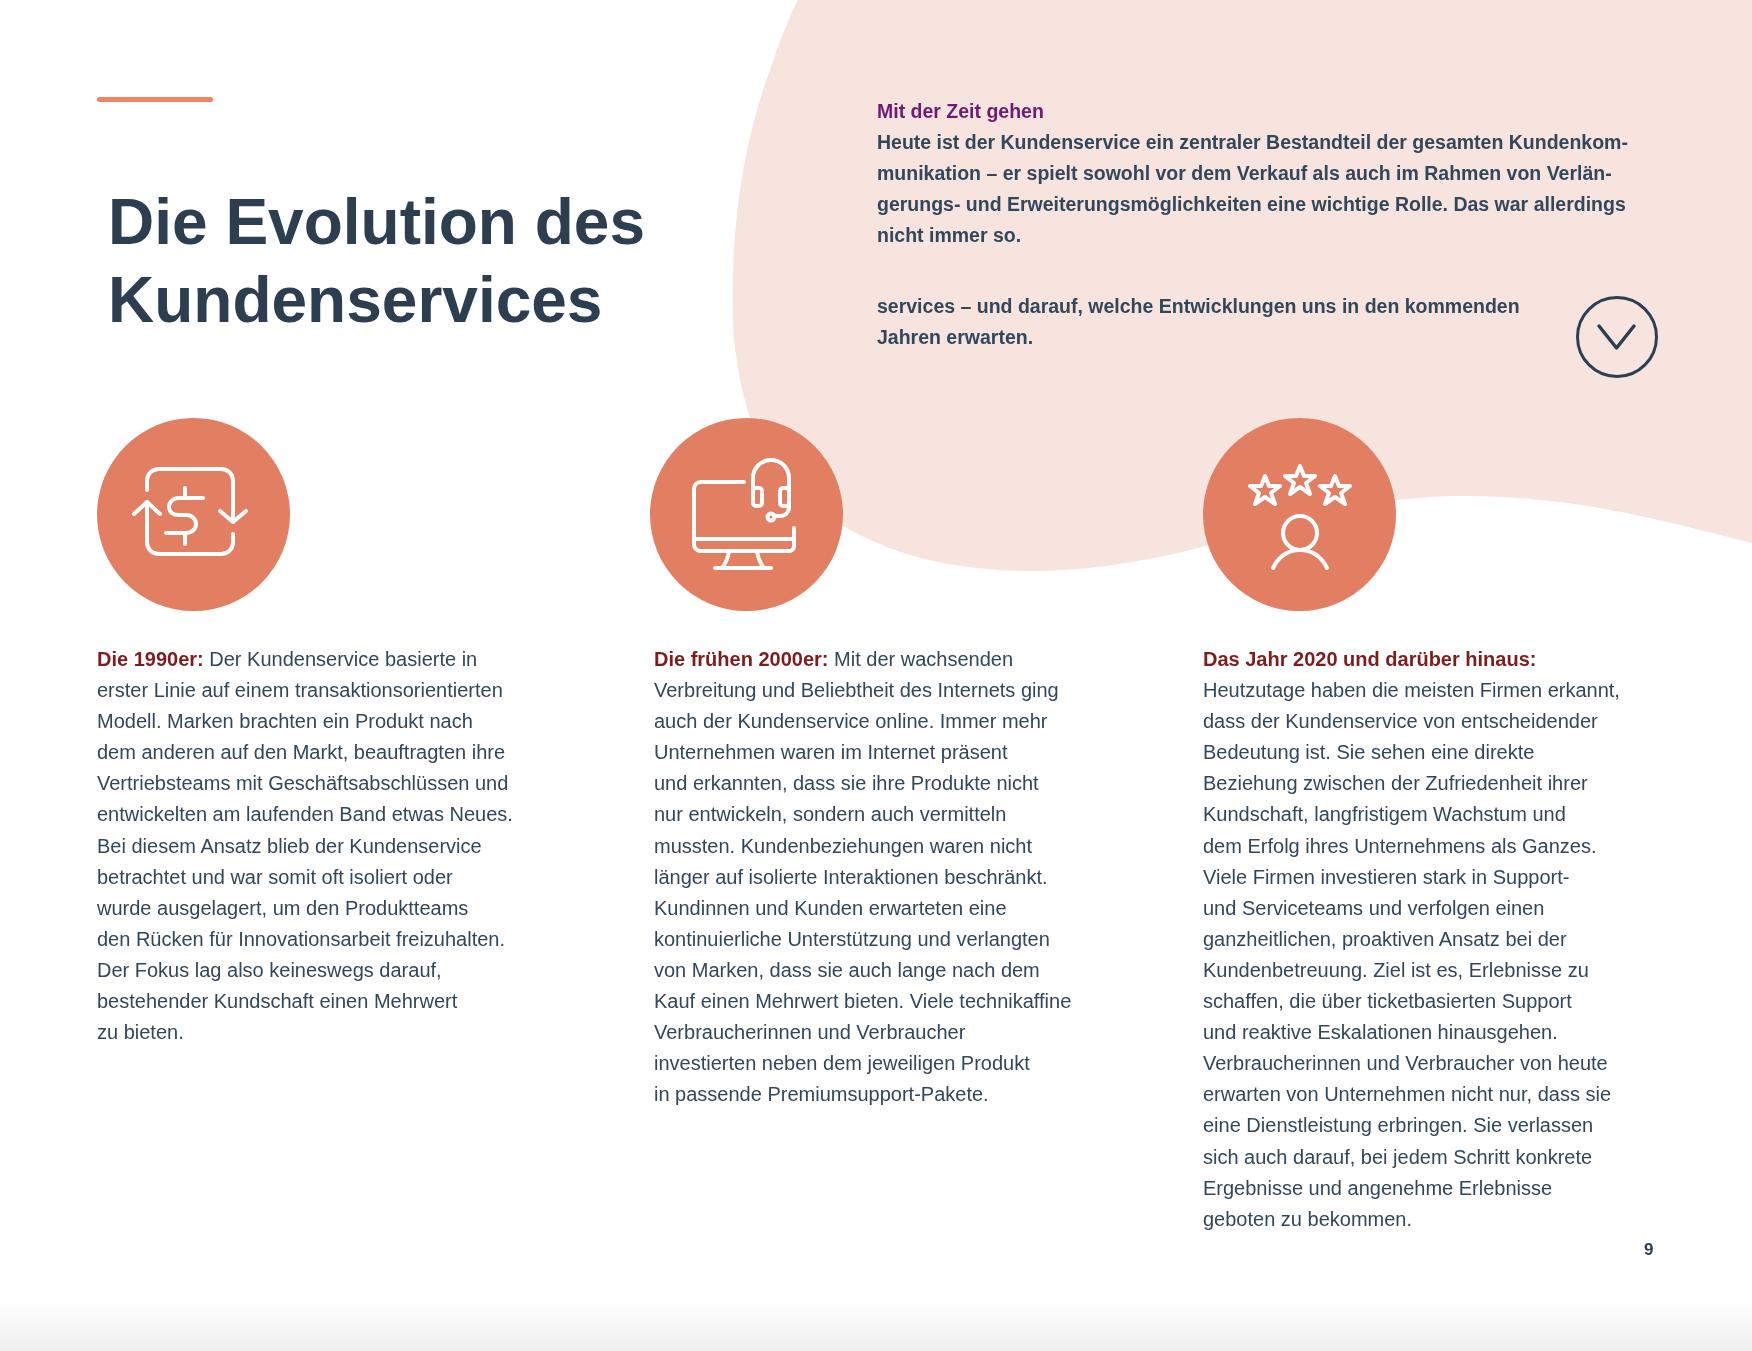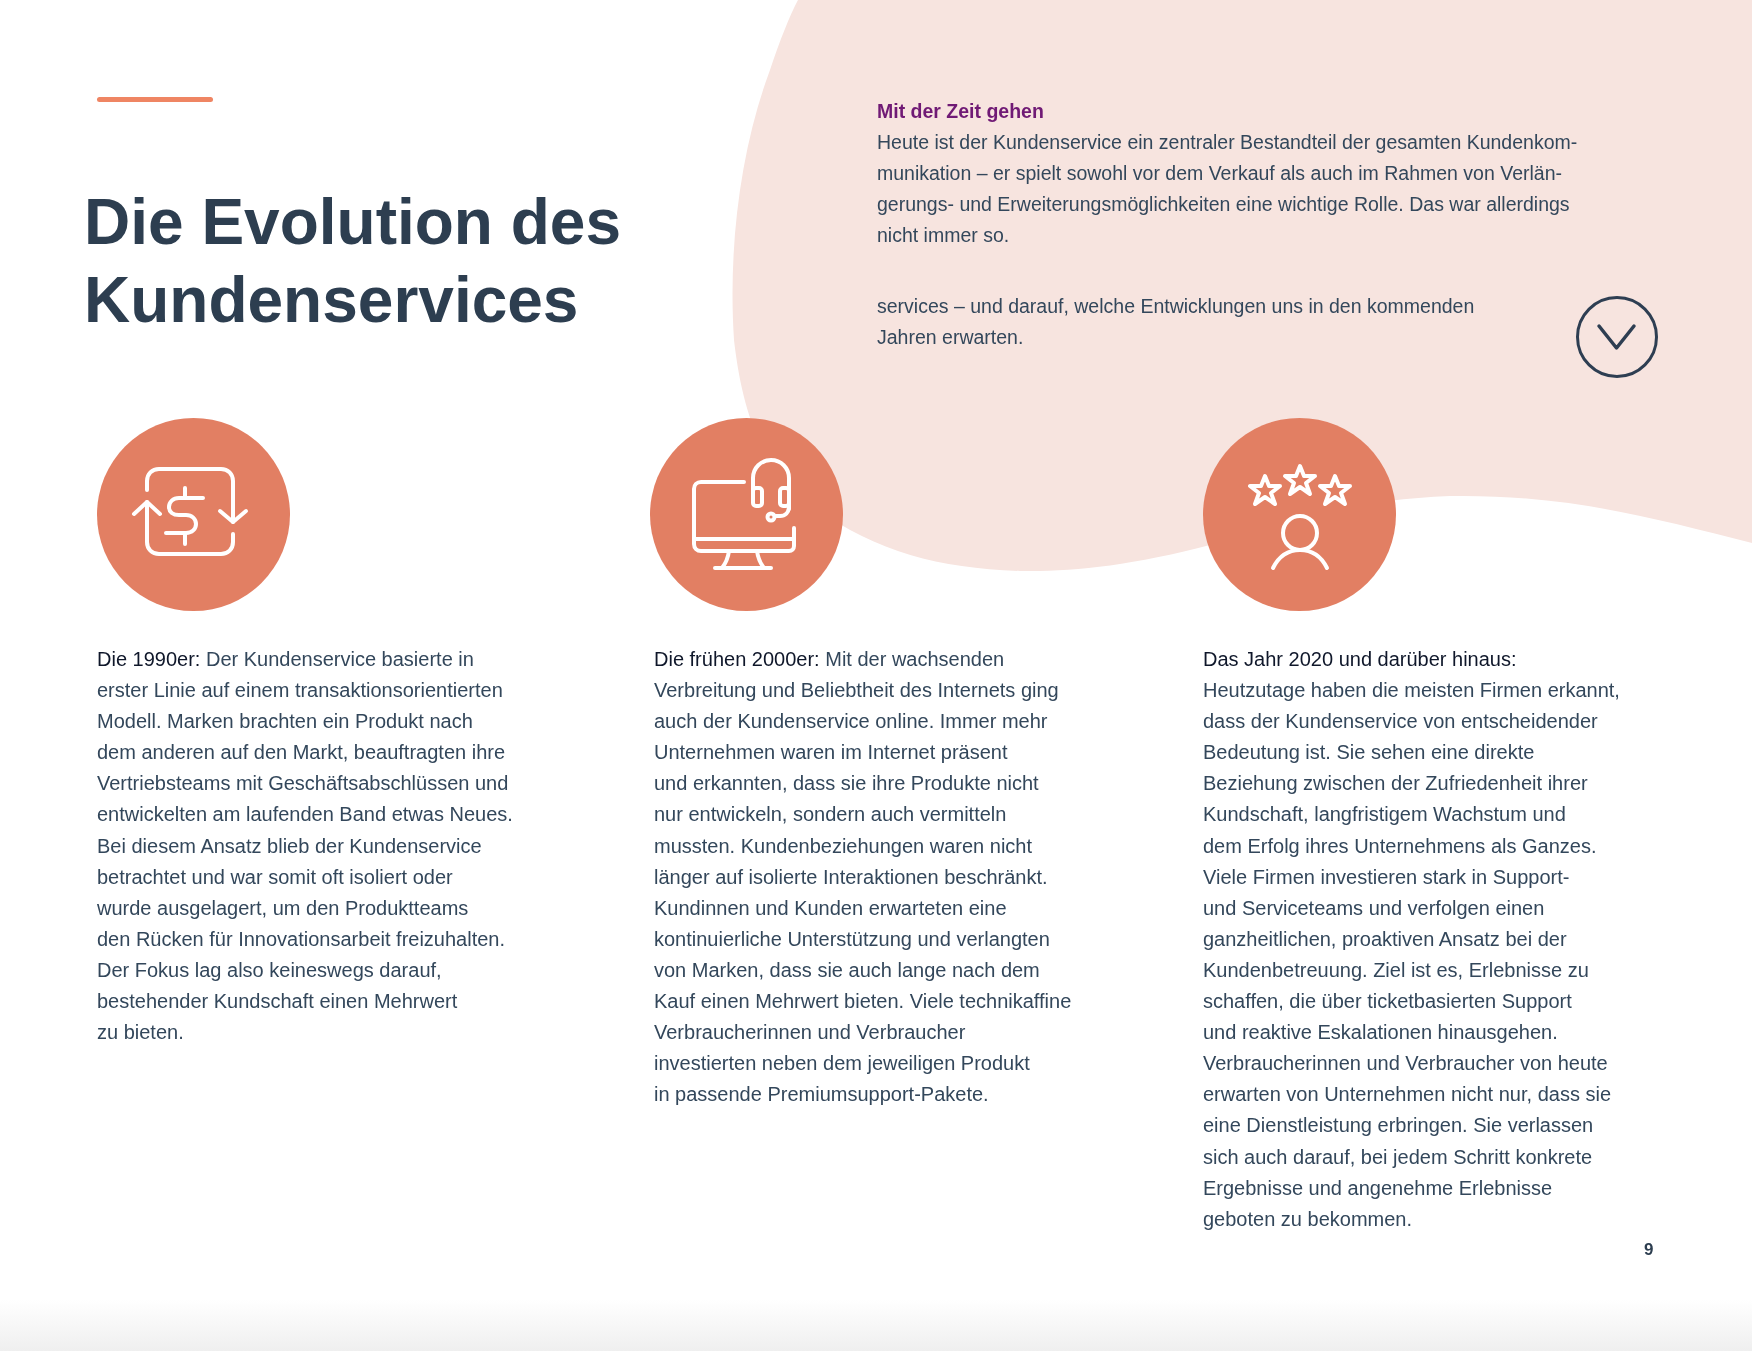--- a/index.html
+++ b/index.html
@@ -13,50 +13,50 @@
   .bottom-fade {
     position: absolute; left: 0; right: 0; top: 1300px; height: 51px;
     background: linear-gradient(to bottom, rgba(240,240,240,0) 0%, #efefef 100%);
     z-index: 0;
   }
   .accent-bar {
     position: absolute; left: 97px; top: 97px; width: 116px; height: 5px;
     border-radius: 3px; background: #ef8563; z-index: 1;
   }
   .page-title {
-    position: absolute; left: 84px; top: 183px; margin: 0;
+    position: absolute; left: 108px; top: 183px; margin: 0;
     font-family: "Liberation Sans", "DejaVu Sans", sans-serif;
     font-weight: 700; font-size: 64px; line-height: 78px;
     color: #2d3e50; letter-spacing: 0px; z-index: 1;
   }
   .page-title span { display: block; white-space: nowrap; }
   .intro {
     position: absolute; left: 877px; top: 96px; width: 780px; z-index: 1;
     font-size: 19.5px; line-height: 31px; color: #33475b;
   }
   .intro-title { font-weight: 700; color: #701a75; font-size: 19.5px; }
-  .intro p { margin: 0; white-space: nowrap; }
+  .intro p { margin: 0; white-space: nowrap; font-weight: bold; }
   .intro .p2 { margin-top: 40px; }
   .scroll-down {
     position: absolute; left: 1576px; top: 296px; width: 82px; height: 82px;
     border: 3.5px solid #2e3e52; border-radius: 50%; box-sizing: border-box;
     z-index: 2; cursor: pointer; background: transparent;
   }
   .scroll-down svg { position: absolute; left: 0; top: 0; }
   .icon-circle {
     position: absolute; top: 418px; width: 193px; height: 193px; border-radius: 50%;
     background: #e27f63; z-index: 2;
   }
   .icon-circle svg { position: absolute; left: 0; top: 0; }
   .col {
     position: absolute; top: 644px; width: 470px; z-index: 1;
     font-size: 20px; line-height: 31.1px; color: #33475b;
   }
   .col .line { display: block; white-space: nowrap; }
-  .col b { color: #0f172a; font-weight: 400; }
+  .col b { color: #7f1d1d; font-weight: 700; }
   .page-number {
     position: absolute; left: 1644px; top: 1240px; font-weight: 700; font-size: 17px;
     color: #2d3e50; z-index: 1;
   }
 </style>
 </head>
 <body>
 
 <svg class="blob" viewBox="0 0 1752 1351" width="1752" height="1351">
   <path fill="#f7e4df" d="M798,0 L1752,0 L1752,543 C1660,520 1570,494 1450,496 C1350,500 1280,522 1210,545 C1130,566 1070,572 1020,571 C930,568 860,548 790,488 C760,455 742,410 734,340 C728,250 740,150 770,70 C780,40 790,15 798,0 Z"></path>

